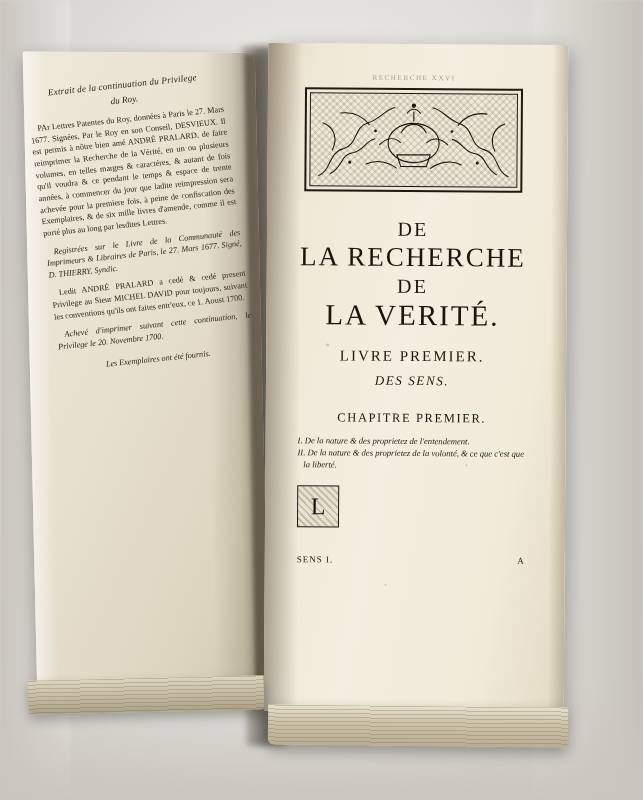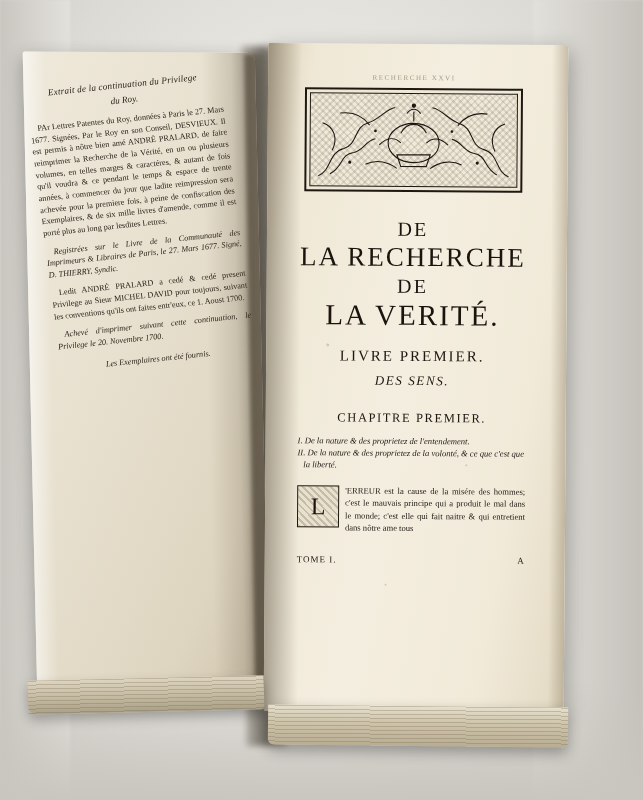--- a/index.html
+++ b/index.html
@@ -404,25 +404,24 @@
 
         <div class="toc">
           <div>I. De la nature &amp; des proprietez de l'entendement.</div>
           <div>II. De la nature &amp; des proprietez de la volonté, &amp; ce que c'est que la liberté.</div>
         </div>
 
         <div class="body-block">
           <div class="initial">
             <span>L</span>
           </div>
-          <span>'ERREUR est la cause de la misére des hommes; c'est le mauvais principe qui a produit le mal dans le monde; c'est elle qui fait naitre &amp; qui entretient dans nôtre ame tous</span>
         </div>
 
         <div class="footline">
-          <span>TOME I.</span>
+          <span>SENS I.</span>
           <span>A</span>
         </div>
 
       </div>
     </div>
 
     <div class="left-edge-stack">
       <div class="lines"></div>
     </div>
     <div class="edge-stack">

